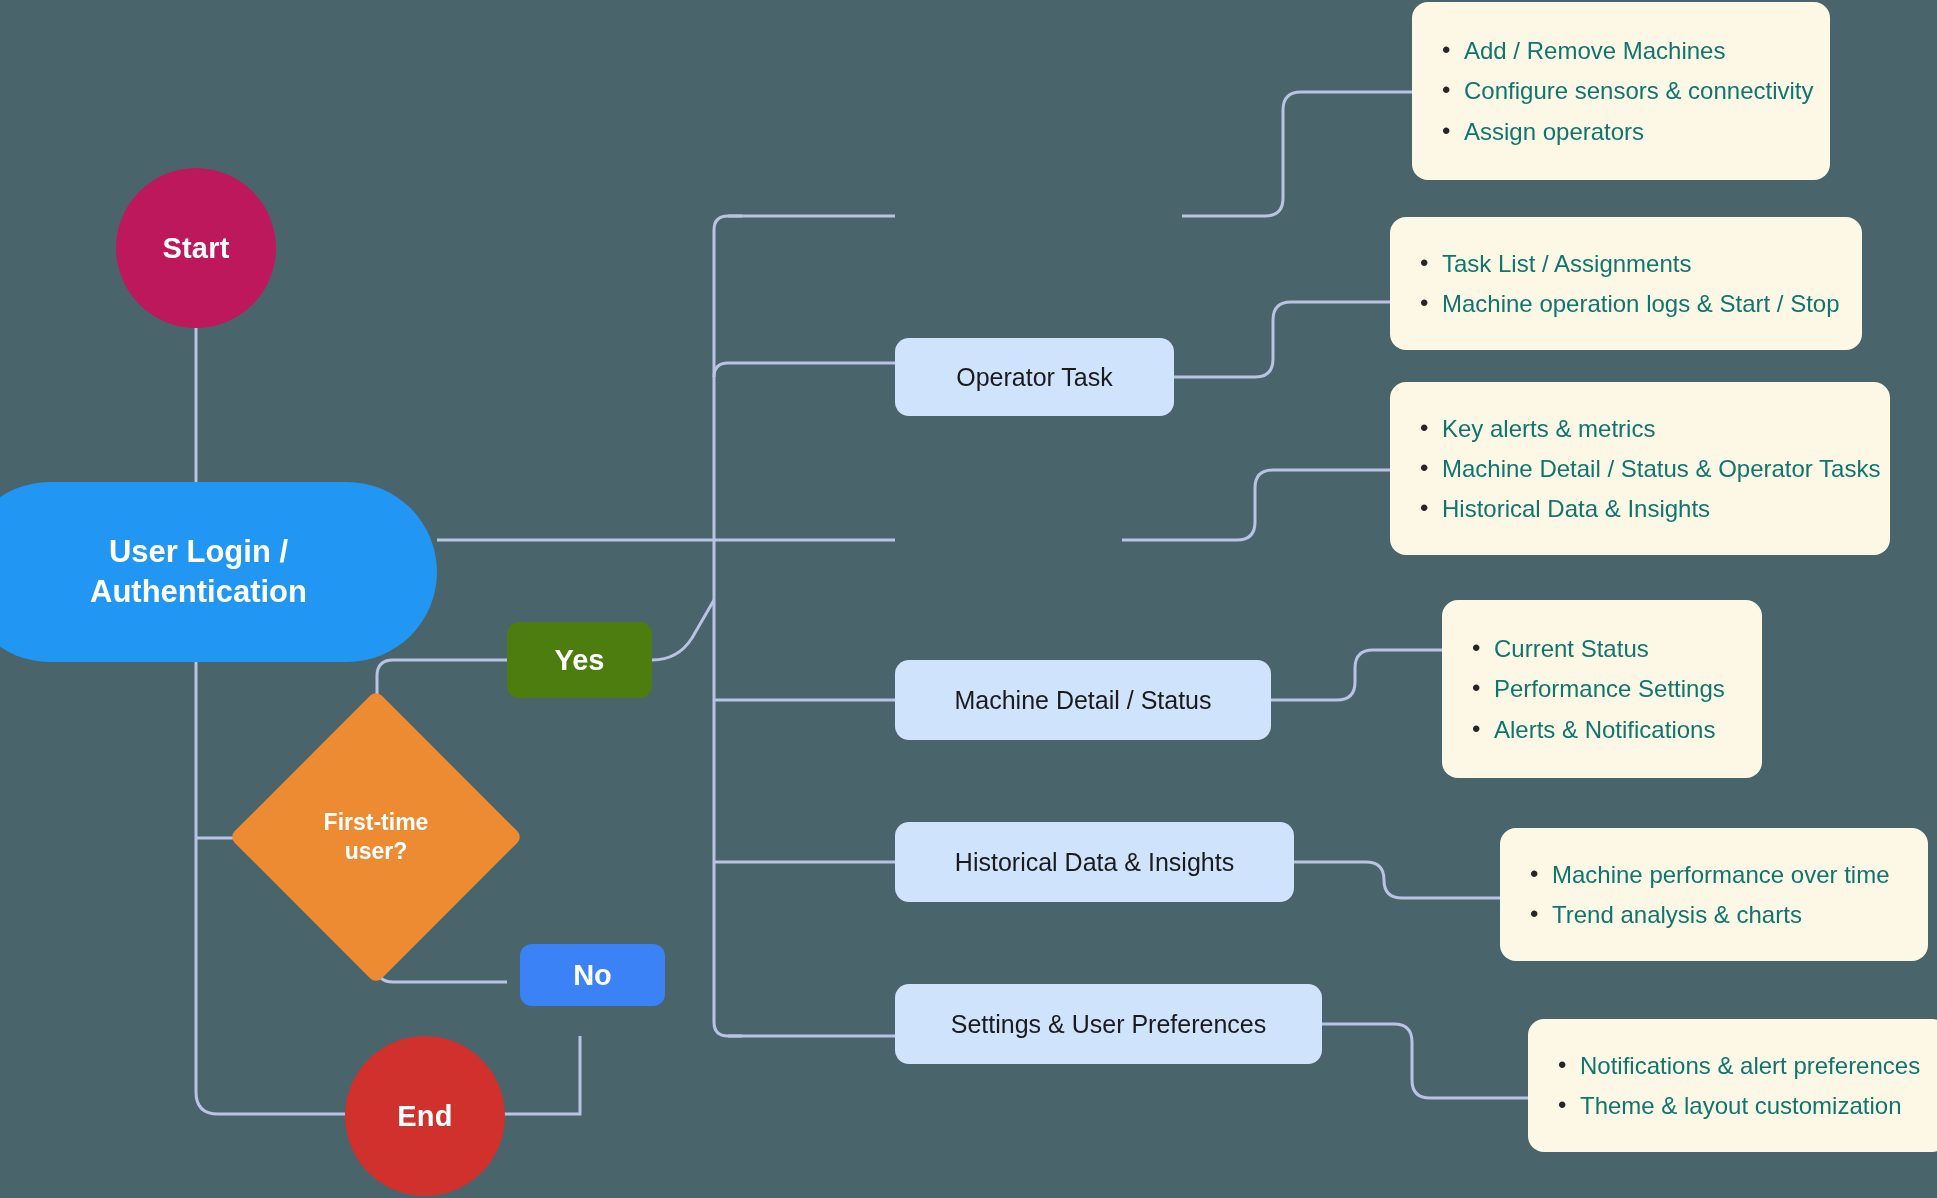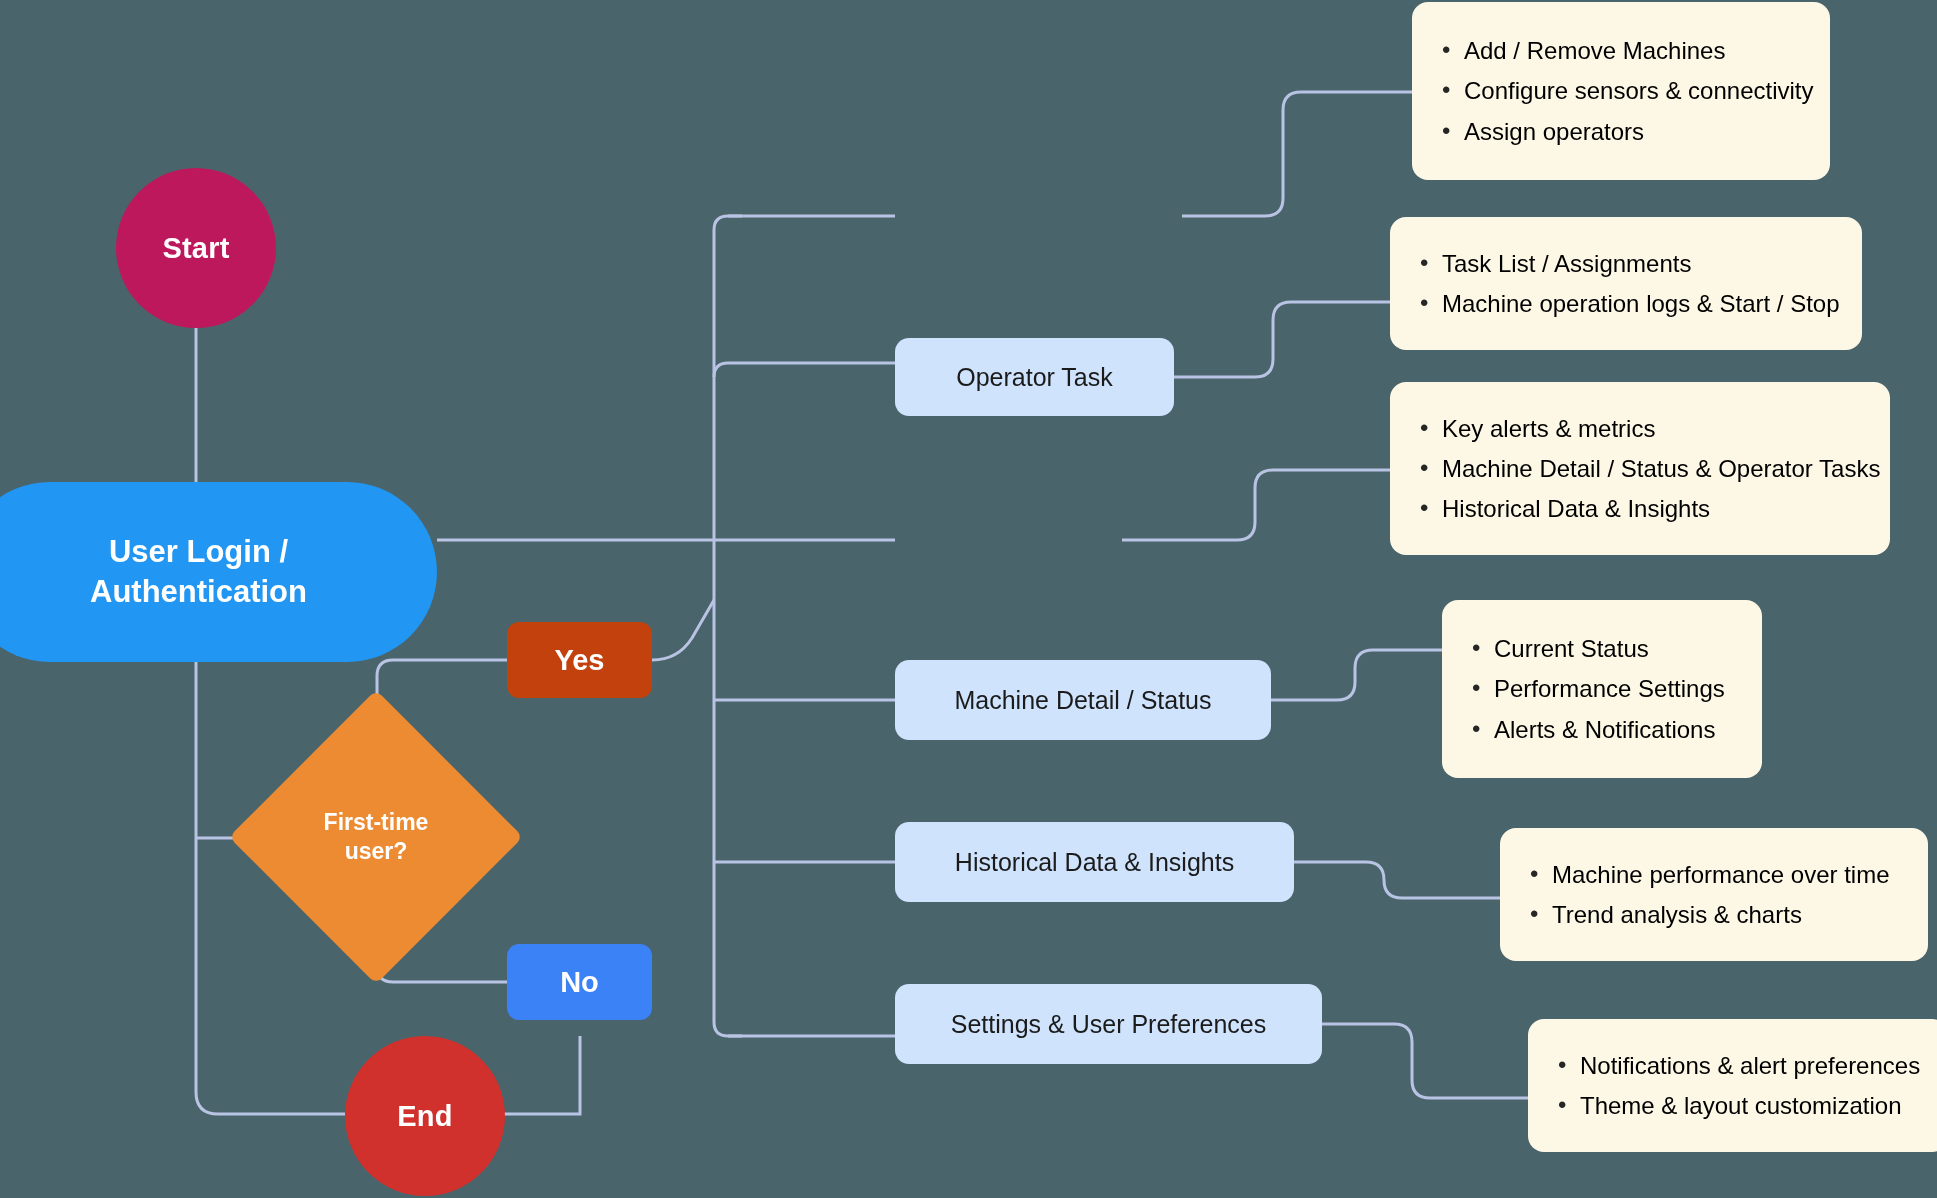--- a/index.html
+++ b/index.html
@@ -54,21 +54,21 @@
     padding: 0 26px;
   }
 
   
   .chip {
     border-radius: 12px;
     color: #ffffff;
     font-weight: bold;
     font-size: 29px;
   }
-  .chip-yes { background: #c2410c; justify-content: center; }
+  .chip-yes { background: #4d7c0f; justify-content: center; }
   .chip-no  { background: #3B82F6; }
 
   
   .diamond-wrap {
     position: absolute;
     z-index: 2;
   }
   .diamond-shape {
     position: absolute;
     left: 0; top: 0;
@@ -114,21 +114,21 @@
     z-index: 2;
   }
   .cream ul {
     list-style: none;
     margin: 0;
     padding: 0;
   }
   .cream li {
     position: relative;
     padding-left: 26px;
-    color: #000000;
+    color: #0f766e;
     font-size: 24px;
     line-height: 1.30;
     margin: 9px 0;
     white-space: nowrap;
   }
   .cream li::before {
     content: "•";
     position: absolute;
     left: 4px;
     top: -1px;
@@ -199,21 +199,21 @@
         <span>First-time</span><br>
         <span>user?</span>
       </span>
     </div>
   </div>
 
   <div class="node chip chip-yes" style="left:507px; top:622px; width:145px; height:76px;">
     <span>Yes</span>
   </div>
 
-  <div class="node chip chip-no" style="left:507px; top:944px; width:145px; height:76px;">
+  <div class="node chip chip-no" style="left:520px; top:944px; width:145px; height:62px;">
     <span>No</span>
   </div>
 
   <div class="node circle end-node" style="left:345px; top:1036px; width:160px; height:160px;">
     <span>End</span>
   </div>
 
 
   <div class="node bluebox" style="left:895px; top:338px; width:279px; height:78px;">
     <span>Operator Task</span>

